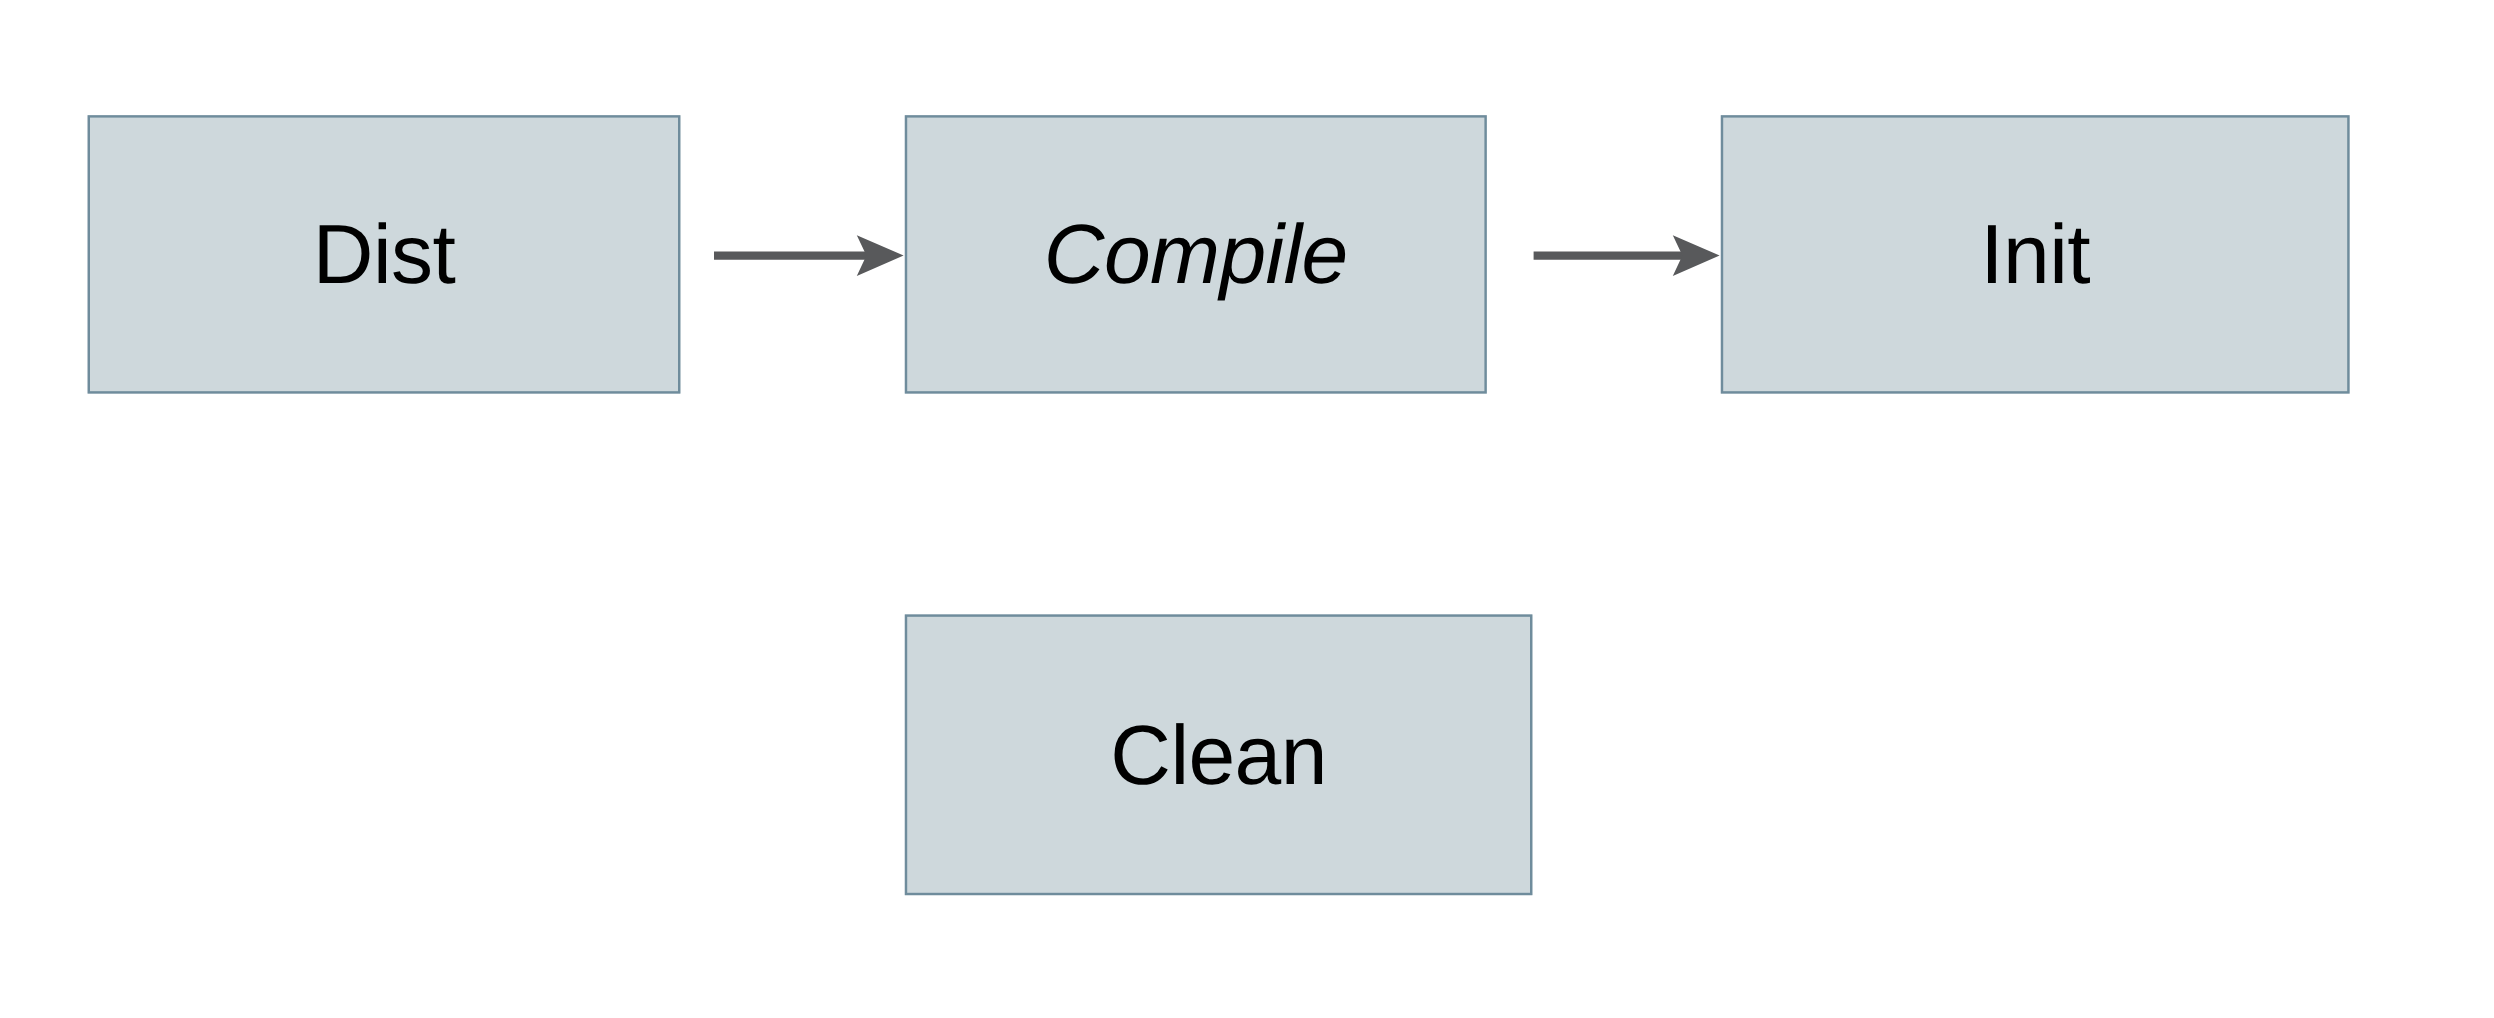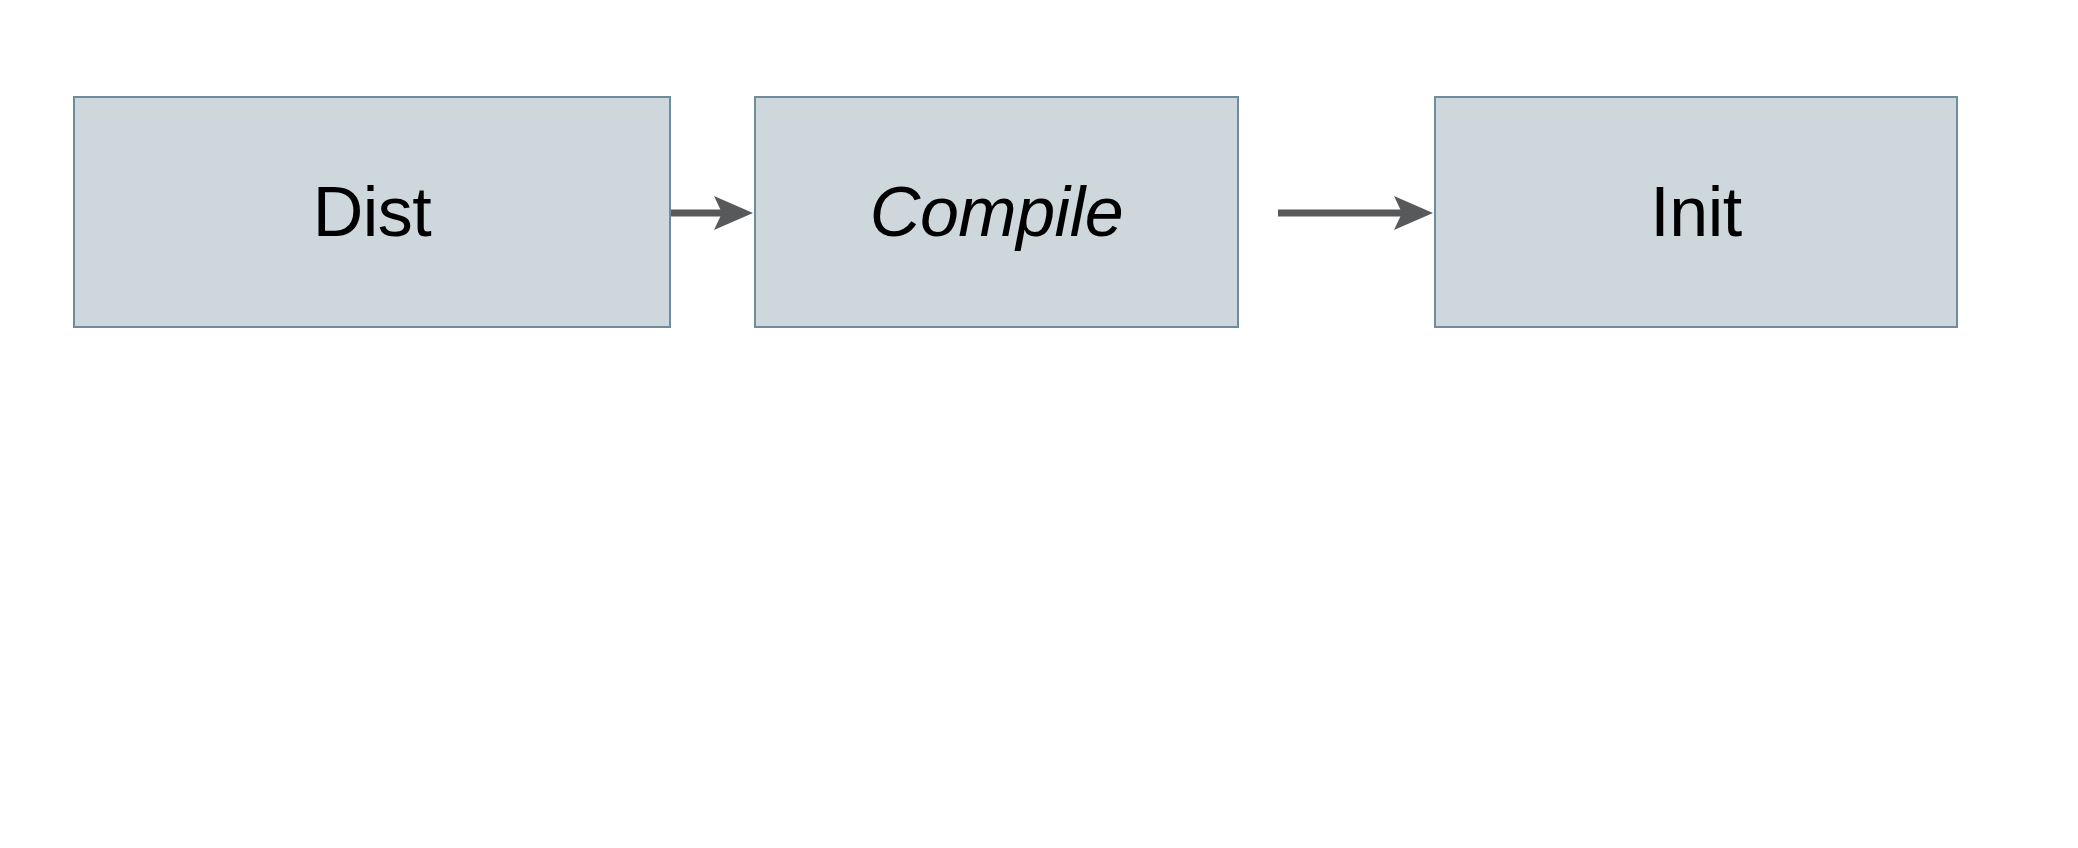--- a/index.html
+++ b/index.html
@@ -30,21 +30,21 @@
   .node-label {
     font-family: "Liberation Sans", sans-serif;
     font-size: 70px;
     line-height: 1;
     color: #000000;
     letter-spacing: -0.5px;
     white-space: nowrap;
     -webkit-font-smoothing: antialiased;
   }
   
-  #node-dist    { left: 73px;   top: 96px;  width: 598px; height: 232px; text-align: center; }
+  #node-dist    { left: 73px;   top: 96px;  width: 494px; height: 232px; text-align: center; }
   #node-compile { left: 754px;  top: 96px;  width: 485px; height: 232px; font-style: italic; }
   #node-init    { left: 1434px; top: 96px;  width: 524px; height: 232px; text-align: center; }
   #node-clean   { left: 754px;  top: 512px; width: 523px; height: 234px; }
 
   .edge-layer {
     position: absolute;
     left: 0;
     top: 0;
     width: 2078px;
     height: 848px;
@@ -81,14 +81,17 @@
   </div>
 
   <div class="node" id="node-compile">
     <span class="node-label">Compile</span>
   </div>
 
   <div class="node" id="node-init">
     <span class="node-label">Init</span>
   </div>
 
+  <div class="node" id="node-clean">
+    <span class="node-label">Clean</span>
+  </div>
 
 </div>
 
 </body></html>

